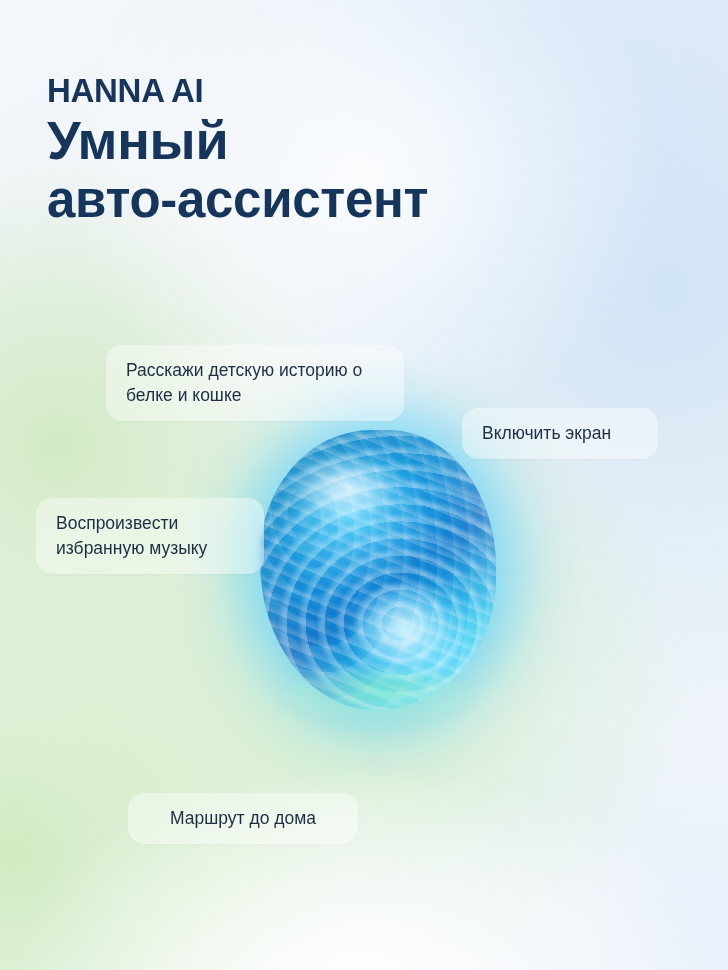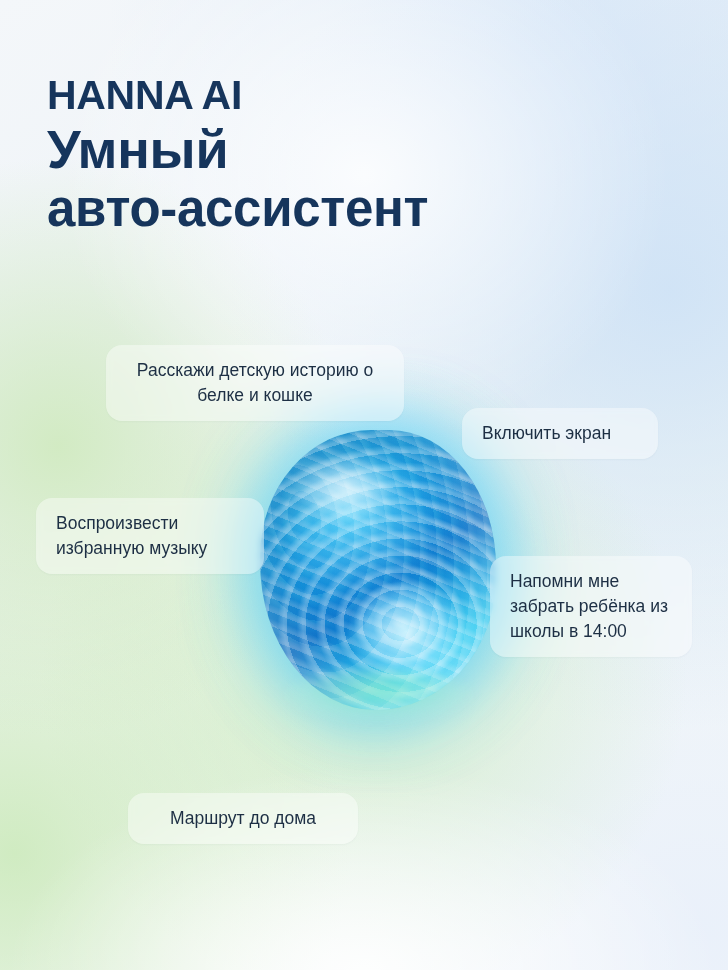--- a/index.html
+++ b/index.html
@@ -41,21 +41,21 @@
   .headline {
     position: absolute;
     left: 47px;
     top: 72px;
     color: #16355c;
     font-weight: 700;
     line-height: 1.14;
     letter-spacing: -0.3px;
   }
   .headline .line1 {
-    font-size: 41px;
+    font-size: 33px;
     display: block;
   }
   .headline .line2 {
     font-size: 54px;
     display: block;
   }
   .headline .line3 {
     font-size: 51px;
     display: block;
   }
@@ -146,21 +146,21 @@
     background: rgba(255,255,255,0.42);
     color: #1d2f44;
     font-size: 17.5px;
     line-height: 1.42;
     padding: 13px 20px;
     box-sizing: border-box;
     backdrop-filter: blur(3px);
     -webkit-backdrop-filter: blur(3px);
     box-shadow: 0 1px 2px rgba(40,70,110,0.04);
   }
-  .b1 { left: 106px; top: 345px; width: 298px; text-align: center; }
+  .b1 { left: 106px; top: 345px; width: 298px; }
   .b2 { left: 462px; top: 408px; width: 196px; }
   .b3 { left: 36px;  top: 498px; width: 228px; }
   .b4 { left: 490px; top: 556px; width: 202px; }
   .b5 { left: 62px;  top: 640px; width: 218px; }
   .b6 { left: 128px; top: 760px; width: 230px; text-align: center; margin-top: 33px; }
   .b7 { left: 432px; top: 736px; width: 220px; }
 </style>
 </head>
 <body>
 
@@ -180,16 +180,15 @@
       <div class="swirl"></div>
       <div class="swirl2"></div>
       <div class="hilite"></div>
     </div>
     <div class="orb-base"></div>
   </div>
 
   <div class="bubble b1">Расскажи детскую историю о белке и кошке</div>
   <div class="bubble b2">Включить экран</div>
   <div class="bubble b3">Воспроизвести избранную музыку</div>
-  <div class="bubble b4">Напомни мне забрать ребёнка из школы в 14:00</div>
   <div class="bubble b6">Маршрут до дома</div>
 
 </div>
 
 </body></html>

